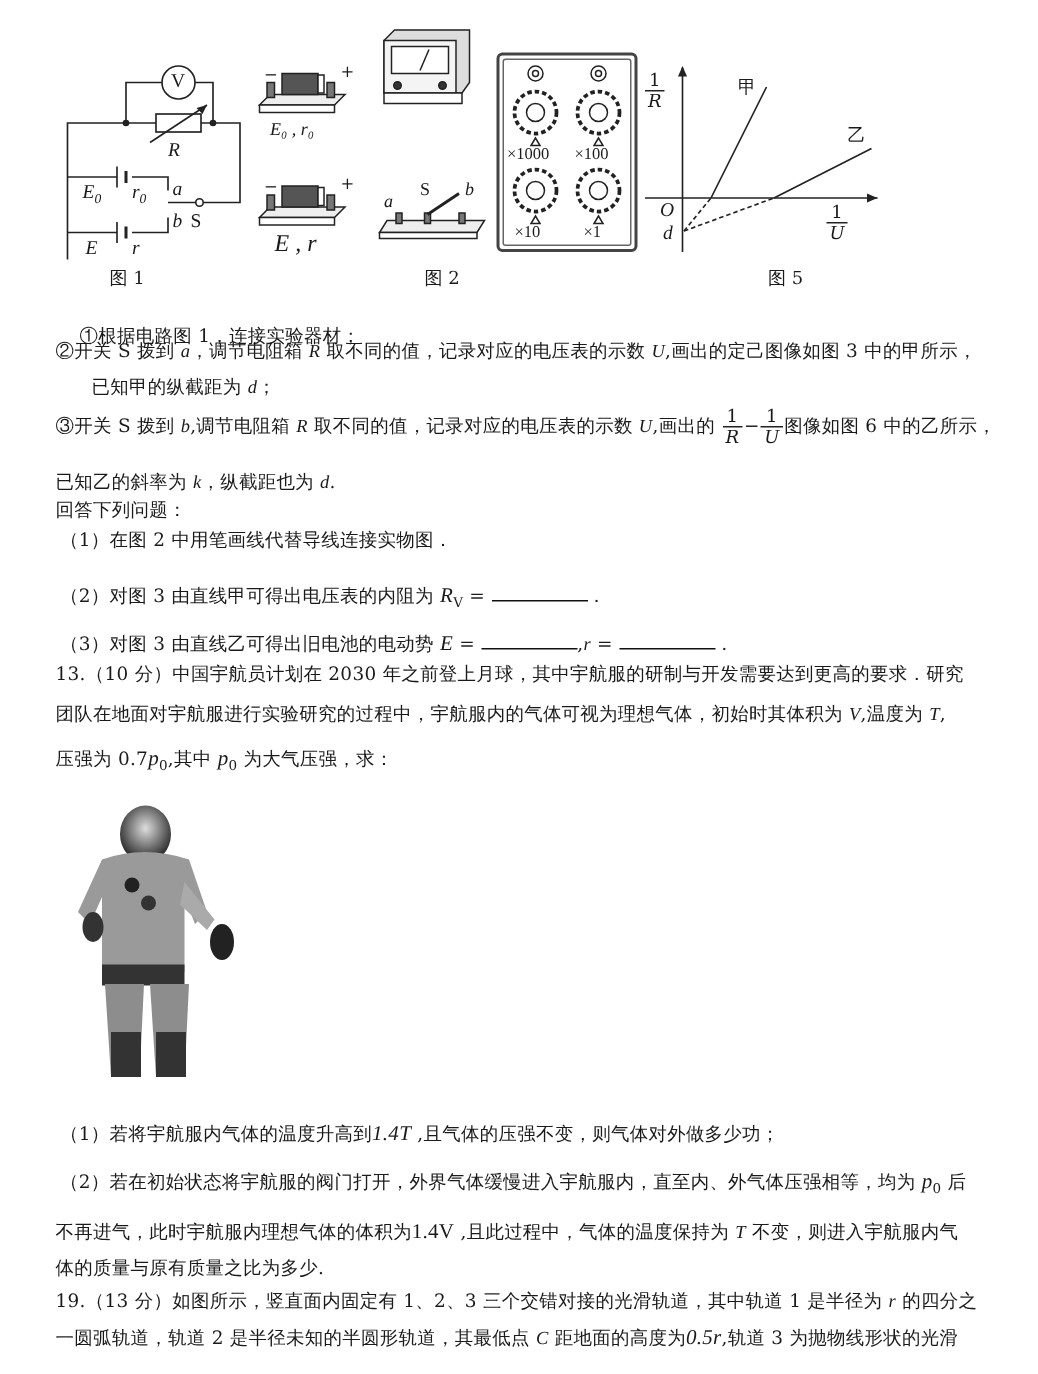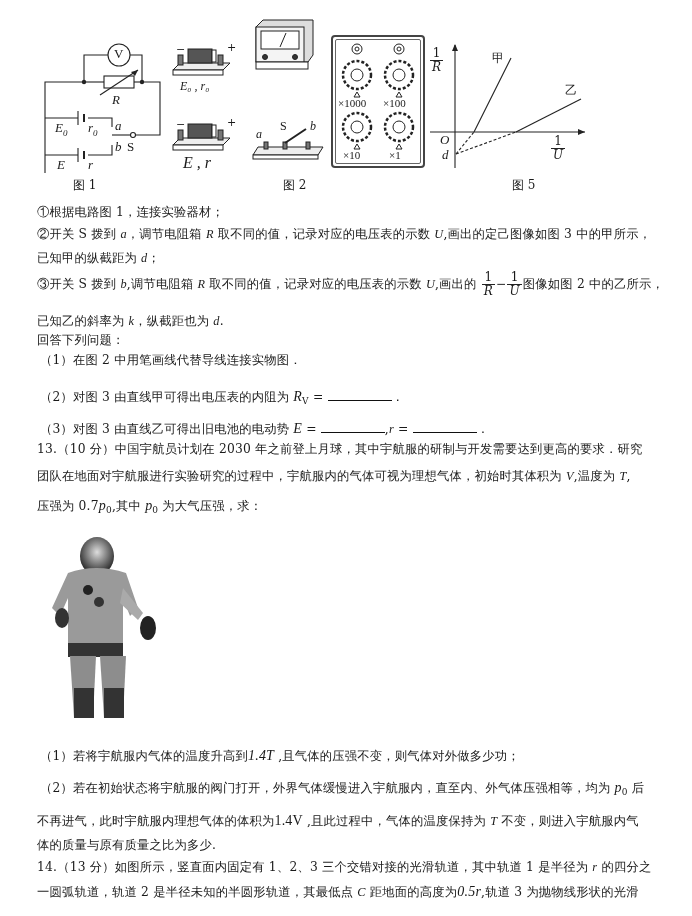--- a/index.html
+++ b/index.html
@@ -165,32 +165,32 @@
       <span class="num">1</span>
       <span class="den">U</span>
     </span>
   <span class="abs figlabel" style="left:15px;top:92px;font-size:13px;">O</span>
   <span class="abs figlabel" style="left:17px;top:107px;font-size:13px;">d</span>
   <span class="abs" style="left:67px;top:10px;font-size:12px;">甲</span>
   <span class="abs" style="left:140px;top:42px;font-size:12px;">乙</span>
 </div>
 <span class="cap" style="left:512px;top:177px;">图 5</span>
 
-<div class="line" style="top:204px;">①根据电路图 1，连接实验器材；</div>
+<div class="line" style="top:216px;margin-left:16px;">①根据电路图 1，连接实验器材；</div>
 
 <div class="line" style="top:226px;">
   <span>②开关 S 拨到 </span><i>a</i><span>，调节电阻箱 </span><i>R</i><span> 取不同的值，记录对应的电压表的示数 </span><i>U</i><span>,画出的定己图像如图 3 中的甲所示，</span>
 </div>
-<div class="line" style="top:250px;">
+<div class="line" style="top:250px;margin-left:24px;">
   <span>已知甲的纵截距为 </span><i>d</i><span>；</span>
 </div>
 
 <div class="line" style="top:271px;">
   <span>③开关 S 拨到 </span><i>b</i><span>,调节电阻箱 </span><i>R</i><span> 取不同的值，记录对应的电压表的示数 </span><i>U</i><span>,画出的</span>
-  <span class="frac"><span class="num">1</span><span class="den">R</span></span><span>−</span><span class="frac"><span class="num">1</span><span class="den">U</span></span><span>图像如图 2 中的乙所示，</span>
+  <span class="frac"><span class="num">1</span><span class="den">R</span></span><span>−</span><span class="frac"><span class="num">1</span><span class="den">U</span></span><span>图像如图 6 中的乙所示，</span>
 </div>
 <div class="line" style="top:313px;">
   <span>已知乙的斜率为 </span><i>k</i><span>，纵截距也为 </span><i>d</i><span>.</span>
 </div>
 
 <div class="line" style="top:332px;">回答下列问题：</div>
 <div class="line ind" style="top:352px;">（1）在图 2 中用笔画线代替导线连接实物图．</div>
 <div class="line ind" style="top:388px;">
   <span>（2）对图 3 由直线甲可得出电压表的内阻为 </span><i style="font-size:14px;">R</i><sub>V</sub><span> = </span><span class="blank"></span><span>．</span>
 </div>
@@ -234,17 +234,17 @@
 </div>
 <div class="line ind" style="top:780px;">
   <span>（2）若在初始状态将宇航服的阀门打开，外界气体缓慢进入宇航服内，直至内、外气体压强相等，均为 </span><i style="font-size:14px;">p</i><sub>0</sub><span> 后</span>
 </div>
 <div class="line" style="top:813px;">
   <span>不再进气，此时宇航服内理想气体的体积为</span><span style="font-size:14px;font-family:'Liberation Serif',serif;">1.4V</span><span> ,且此过程中，气体的温度保持为 </span><i>T</i><span> 不变，则进入宇航服内气</span>
 </div>
 <div class="line" style="top:837px;">体的质量与原有质量之比为多少.</div>
 
 <div class="line" style="top:859px;">
-  <span>14.（13 分）如图所示，竖直面内固定有 1、2、3 三个交错对接的光滑轨道，其中轨道 1 是半径为 </span><i>r</i><span> 的四分之</span>
+  <span>19.（13 分）如图所示，竖直面内固定有 1、2、3 三个交错对接的光滑轨道，其中轨道 1 是半径为 </span><i>r</i><span> 的四分之</span>
 </div>
 <div class="line" style="top:884px;">
   <span>一圆弧轨道，轨道 2 是半径未知的半圆形轨道，其最低点 </span><i>C</i><span> 距地面的高度为</span><span class="it" style="font-size:14px;">0.5r</span><span>,轨道 3 为抛物线形状的光滑</span>
 </div>
 
 </body></html>

